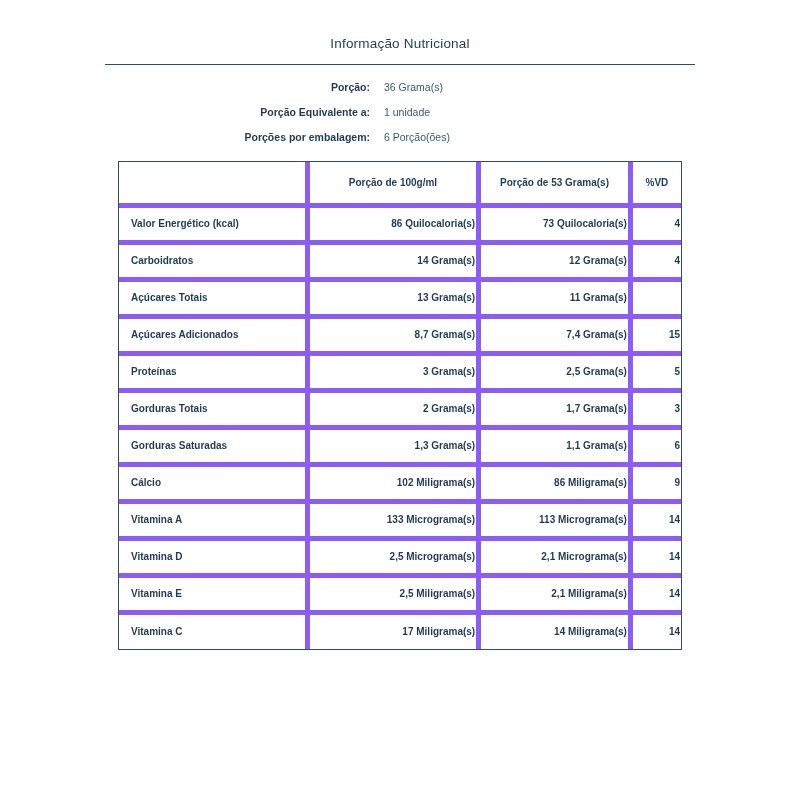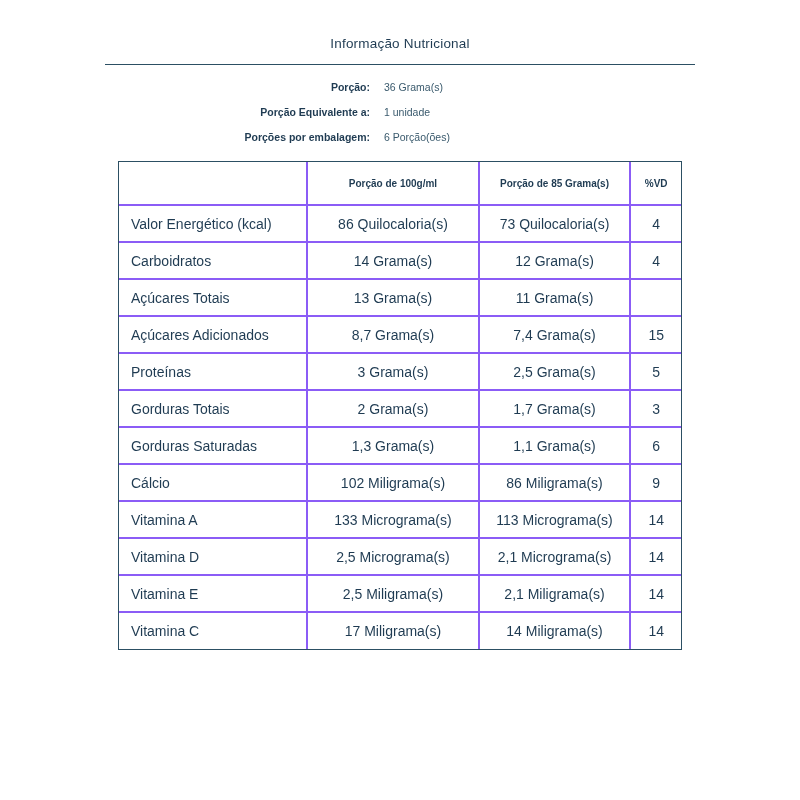--- a/index.html
+++ b/index.html
@@ -56,46 +56,47 @@
     margin: 18px 118px 0 118px;
     border: 1px solid #2c4f63;
     box-sizing: border-box;
   }
   table {
     width: 100%;
     border-collapse: collapse;
     table-layout: fixed;
   }
   th, td {
-    border: 2px solid #8b5cf6;
-    font-size: 14px;
+    border: 5px solid #8b5cf6;
+    font-size: 10px;
     color: #1f3b52;
     height: 37px;
     box-sizing: border-box;
+    font-weight: bold;
   }
   thead th {
     height: 43px;
     font-size: 10px;
     font-weight: bold;
     text-align: center;
     vertical-align: middle;
   }
   tbody td {
     vertical-align: middle;
   }
   .col-name  { width: 33.5%; }
   .col-100   { width: 30.5%; }
   .col-serv  { width: 27%;  }
   .col-vd    { width: 9%;   }
   td.name {
     text-align: left;
     padding-left: 12px;
   }
   td.num {
-    text-align: center;
+    text-align: right;
   }
   
   table tr > *:first-child { border-left: none; }
   table tr > *:last-child  { border-right: none; }
   thead tr th { border-top: none; }
   tbody tr:last-child td { border-bottom: none; }
 </style>
 </head>
 <body>
 
@@ -118,21 +119,21 @@
       <div class="portion-value">6 Porção(ões)</div>
     </div>
   </div>
 
   <div class="table-wrap">
     <table>
       <thead>
         <tr>
           <th class="col-name"></th>
           <th class="col-100">Porção de 100g/ml</th>
-          <th class="col-serv">Porção de 85 Grama(s)</th>
+          <th class="col-serv">Porção de 53 Grama(s)</th>
           <th class="col-vd">%VD</th>
         </tr>
       </thead>
       <tbody>
         <tr>
           <td class="name">Valor Energético (kcal)</td>
           <td class="num">86 Quilocaloria(s)</td>
           <td class="num">73 Quilocaloria(s)</td>
           <td class="num">4</td>
         </tr>

